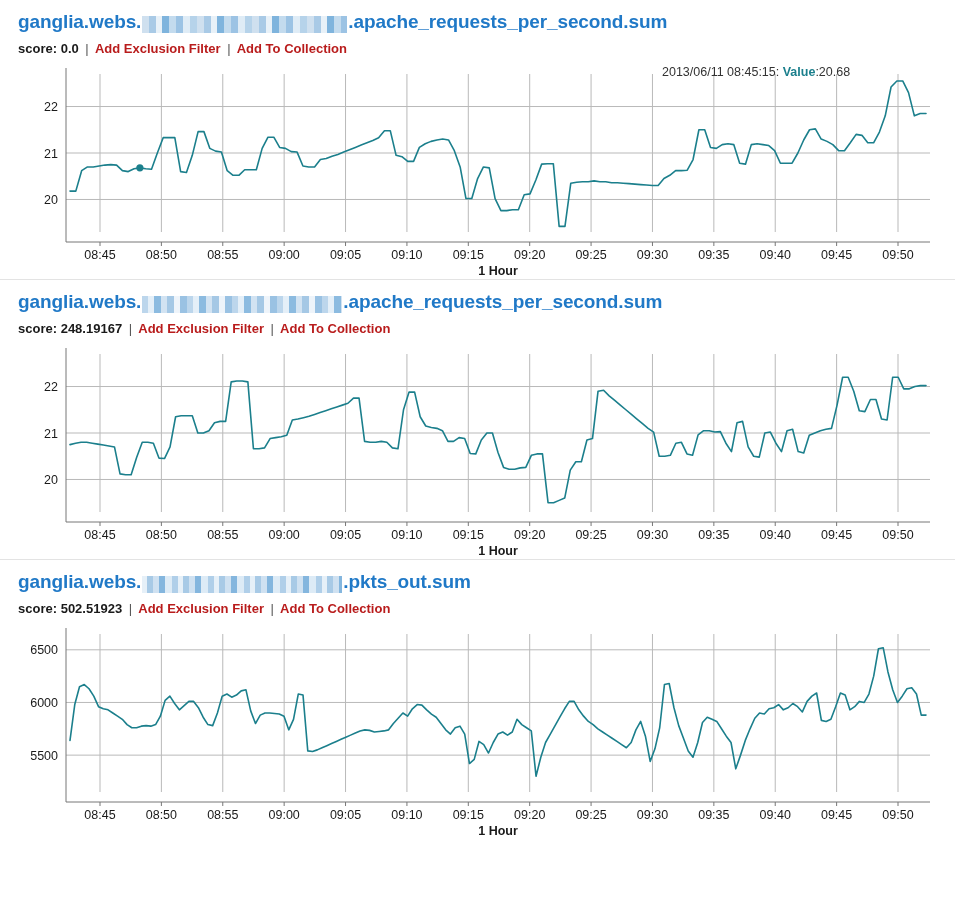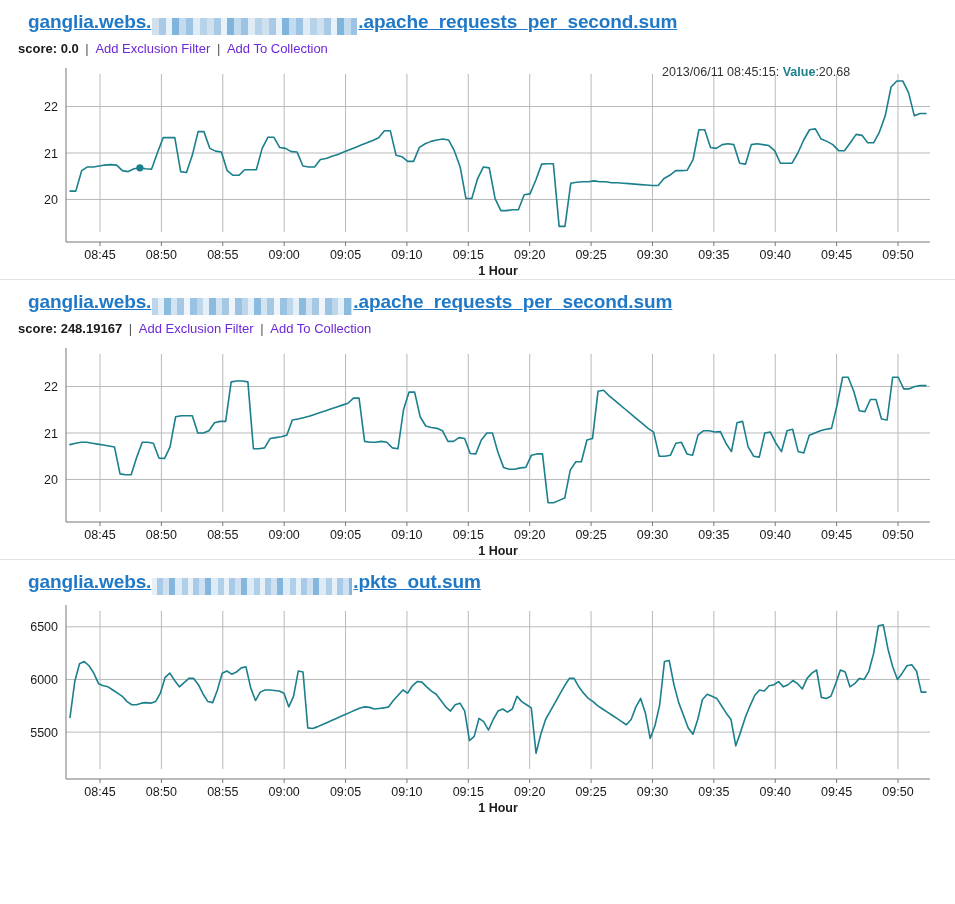--- a/index.html
+++ b/index.html
@@ -17,25 +17,24 @@
     padding: 0;
   }
   .panel + .panel { border-top: 1px solid #e3e3e3; }
   .panel-inner { padding: 6px 0 2px 0; }
 
   .metric-title {
     font-size: 19px;
     font-weight: bold;
     color: #2079c7;
     letter-spacing: -0.1px;
-    margin: 5px 0 0 28px;
+    margin: 5px 0 0 18px;
     white-space: nowrap;
     display: flex;
-    align-items: flex-end;
-    text-decoration: underline;
+    align-items: center;
   }
   .metric-title .seg { display: inline-block; }
 
   
   .redacted {
     display: inline-block;
     height: 17px;
     position: relative;
     top: 2px;
     margin: 0 1px;
@@ -77,23 +76,23 @@
 
   .score-line {
     font-size: 13px;
     font-weight: bold;
     color: #1a1a1a;
     margin: 8px 0 0 18px;
     white-space: nowrap;
   }
   .score-line .sep { color: #555; font-weight: normal; margin: 0 3px; }
   .score-line a {
-    color: #6d28d9;
+    color: #b91c1c;
     text-decoration: none;
-    font-weight: normal;
+    font-weight: bold;
     cursor: pointer;
   }
 
   .chart-wrap { position: relative; margin-top: 6px; }
   svg.chart { display: block; }
 
   .axis-line { stroke: #777; stroke-width: 1; fill: none; }
   .grid-line { stroke: #b9b9b9; stroke-width: 1; }
   .series-line { stroke: #1b7f8c; stroke-width: 1.6; fill: none;
                  stroke-linejoin: round; stroke-linecap: round; }
@@ -262,20 +261,28 @@
     </div>
   </div>
 
   <div class="panel">
     <div class="panel-inner">
       <div class="metric-title">
         <span class="seg">ganglia.webs.</span>
           <span class="redacted r3" title="[redacted]" style="width: 200px;"></span>
           <span class="seg">.pkts_out.sum</span>
       </div>
+      <div class="score-line">
+        <span>score:</span>
+        <span>502.51923</span>
+        <span class="sep">|</span>
+        <a>Add Exclusion Filter</a>
+        <span class="sep">|</span>
+        <a>Add To Collection</a>
+      </div>
       <div class="chart-wrap">
           <svg class="chart" width="955" height="215" viewBox="0 0 955 215">
             <line class="grid-line" x1="100" x2="100" y1="12" y2="170"></line>
             <line class="grid-line" x1="161.3846153846154" x2="161.3846153846154" y1="12" y2="170"></line>
             <line class="grid-line" x1="222.76923076923077" x2="222.76923076923077" y1="12" y2="170"></line>
             <line class="grid-line" x1="284.1538461538462" x2="284.1538461538462" y1="12" y2="170"></line>
             <line class="grid-line" x1="345.53846153846155" x2="345.53846153846155" y1="12" y2="170"></line>
             <line class="grid-line" x1="406.92307692307696" x2="406.92307692307696" y1="12" y2="170"></line>
             <line class="grid-line" x1="468.3076923076923" x2="468.3076923076923" y1="12" y2="170"></line>
             <line class="grid-line" x1="529.6923076923076" x2="529.6923076923076" y1="12" y2="170"></line>

